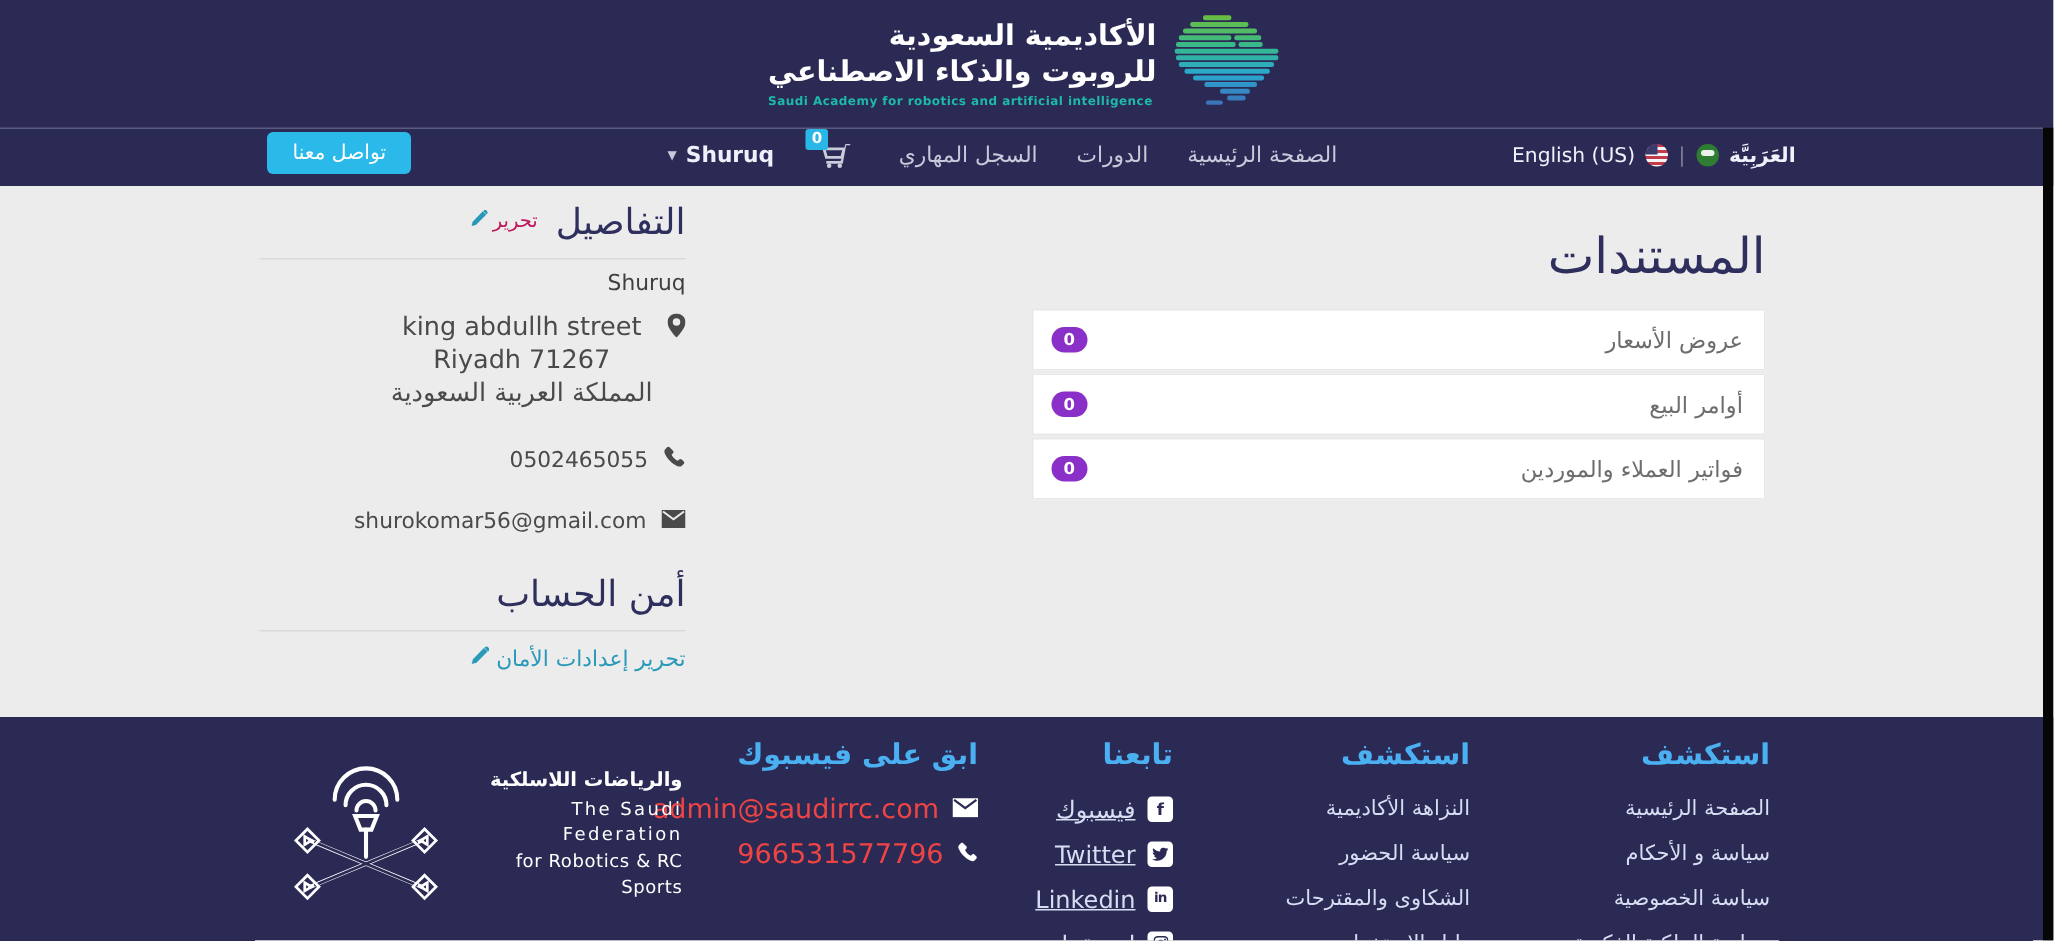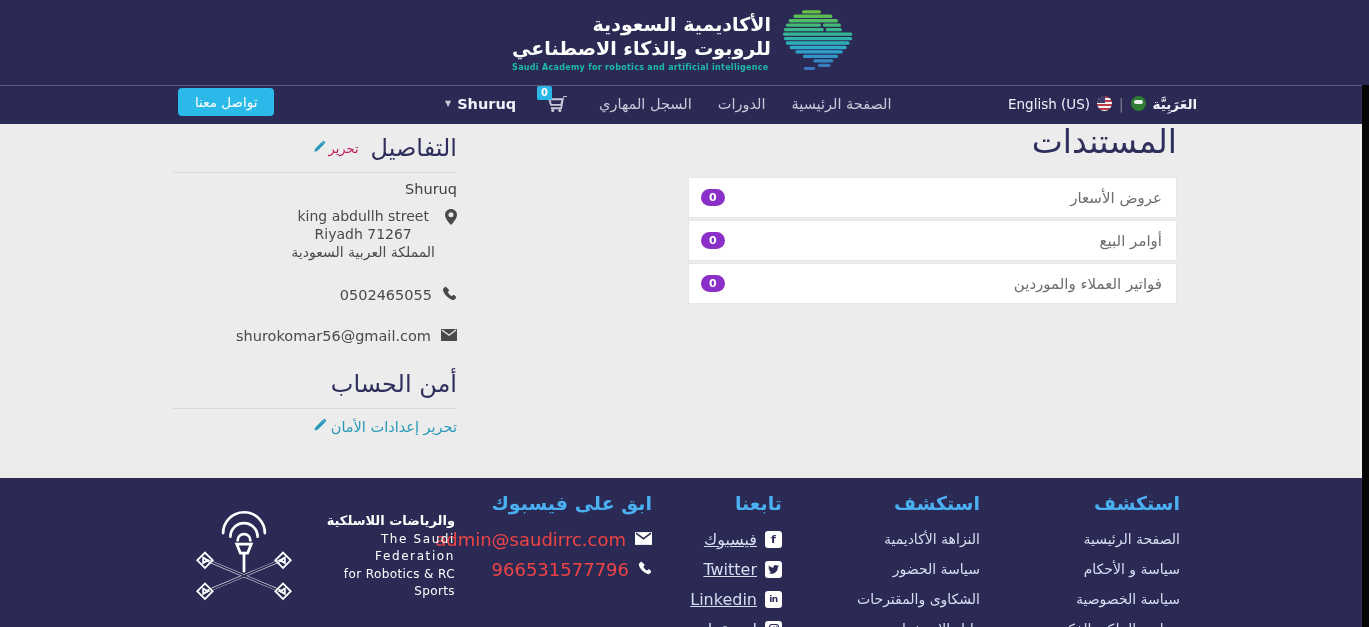--- a/index.html
+++ b/index.html
@@ -30,38 +30,38 @@
   .lang-en{cursor:pointer;}
   .lang-ar{cursor:pointer;font-weight:bold;}
   .flag{width:15px;height:15px;border-radius:50%;display:inline-block;position:relative;overflow:hidden;}
   .flag-us{background:repeating-linear-gradient(180deg,#c23b4b 0 2px,#f5f5f5 2px 4px);}
   .flag-us::after{content:"";position:absolute;top:0;left:0;width:8px;height:7px;background:#3c3b6e;}
   .flag-sa{background:#2e7d32;}
   .flag-sa::after{content:"";position:absolute;top:4px;left:3px;width:9px;height:4px;background:#fff;border-radius:2px;opacity:.9;}
   .lang-sep{color:rgba(255,255,255,.4);}
 
   
-  .docs{position:absolute;left:688px;top:122px;width:489px;direction:rtl;}
+  .docs{position:absolute;left:688px;top:151px;width:489px;direction:rtl;}
   .docs-title{font-size:33px;font-weight:500;color:#2f2f5e;margin:0 0 16px;text-align:right;}
   .doc-row{background:#fff;height:39px;margin-bottom:2px;display:flex;align-items:center;
        justify-content:space-between;padding:0 14px 0 12px;cursor:pointer;border:1px solid #e7e7e7;}
   .doc-label{color:#6f6c6c;font-size:15px;}
   .doc-badge{background:#8a2fc7;color:#fff;font-size:11px;font-weight:bold;padding:2px 8px;border-radius:10px;}
 
   
   .details{position:absolute;left:173px;top:134px;width:284px;direction:rtl;color:#4a4a4a;}
   .d-head{display:flex;align-items:center;gap:12px;}
   .d-title{font-size:24px;font-weight:500;color:#2f2f5e;margin:0;}
   .edit-link{display:inline-flex;direction:ltr;align-items:flex-start;gap:4px;color:#be185d;font-size:13px;cursor:pointer;}
   .edit-link svg{fill:#2899b8;}
   .d-hr{border:none;border-top:1px solid #d9d9d9;margin:10px 0 8px;}
   .d-name{text-align:right;font-size:14.5px;color:#3f3f3f;margin-bottom:10px;direction:ltr;}
   .d-row{display:flex;align-items:flex-start;gap:10px;margin-top:4px;}
   .d-row svg{flex:none;fill:#4a4a4a;margin-top:2px;}
-  .addr-lines{text-align:center;font-size:14px;line-height:1.3;}
+  .addr-lines{text-align:center;font-size:17px;line-height:1.3;}
   .d-contact{display:flex;align-items:center;gap:10px;margin-top:24px;}
   .d-contact svg{fill:#4a4a4a;}
   .d-contact span{direction:ltr;font-size:14.5px;}
   .sec-title{font-size:24px;font-weight:500;color:#2f2f5e;margin:26px 0 0;}
   .sec-link-wrap{text-align:right;margin-top:4px;}
   .sec-link{display:inline-flex;direction:ltr;align-items:center;gap:5px;color:#2899b8;font-size:14.5px;cursor:pointer;}
   .sec-link svg{fill:#2899b8;}
 
   
   .footer{position:absolute;left:0;top:478px;width:1369px;height:149px;background:#2b2a55;color:#d8ddf2;}

